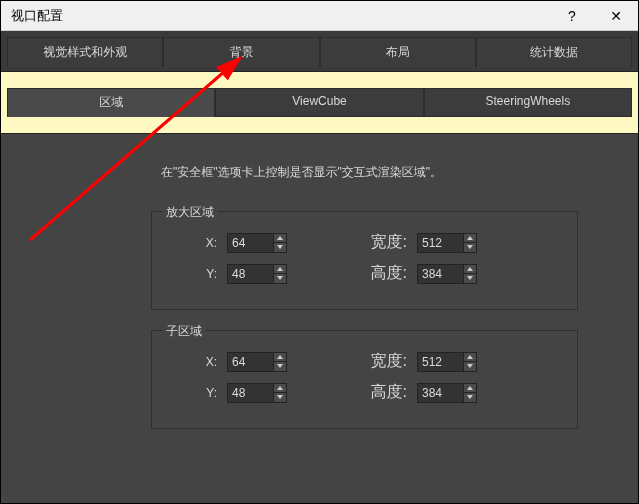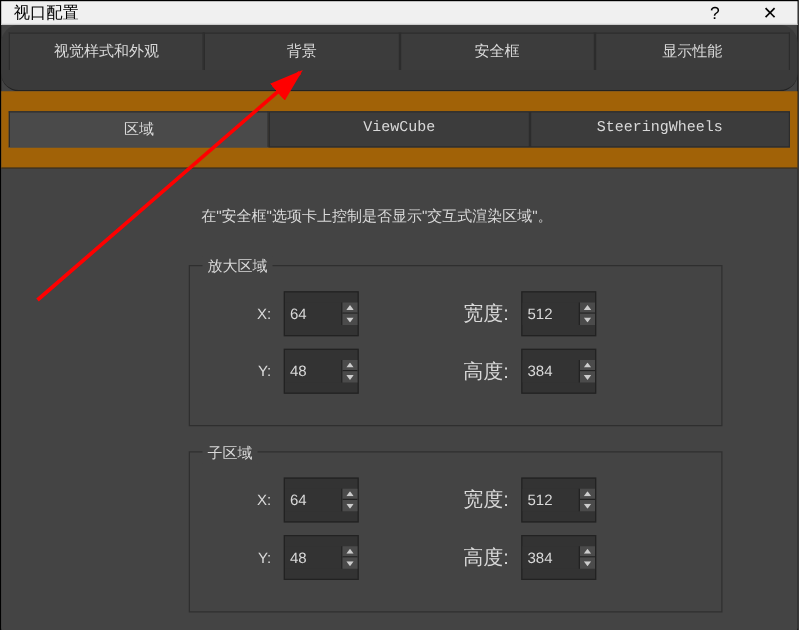--- a/index.html
+++ b/index.html
@@ -15,32 +15,30 @@
     gap: 19px;
   }
   .titlebar .title { font-size: 13px; color: #000; }
   .titlebar .ctrls { display: flex; height: 100%; }
   .titlebar .ctrl {
     width: 44px; height: 100%; display: flex; align-items: center; justify-content: center;
     font-size: 14px; color: #000; cursor: default;
   }
   .tabbar {
     display: flex; background: #3a3a3a; border-bottom: 1px solid #222;
-    padding: 6px 6px 16px 6px;
-    border-radius: 14px;
+    padding: 6px 6px 4px 6px;
   }
   .tabbar .tab {
     flex: 1; text-align: center; font-size: 12px; color: #d9d9d9;
     padding: 6px 0; border: 1px solid #2c2c2c; border-bottom: none;
     background: #3c3c3c;
   }
   .subtabbar {
-    display: flex; background: #a16207; border-bottom: 1px solid #252525;
+    display: flex; background: #fef9c3; border-bottom: 1px solid #252525;
     padding: 16px 6px;
-    font-family: Liberation Mono, monospace;
   }
   .subtabbar .subtab {
     flex: 1; text-align: center; font-size: 12px; color: #d9d9d9;
     padding: 5px 0; border: 1px solid #2c2c2c;
     background: #3c3c3c;
   }
   .subtabbar .subtab.active { background: #4a4a4a; border-bottom-color: #4a4a4a; }
   .content {
     position: relative; flex: 1; background: #444444; padding: 30px 20px 20px 20px;
     color: #d9d9d9;
@@ -53,21 +51,21 @@
   .legend {
     position: absolute; top: -8px; left: 10px; background: #444444; padding: 0 4px;
     font-size: 12px; color: #d9d9d9; text-align: center;
   }
   .row {
     display: flex; align-items: center; margin-bottom: 10px; gap: 10px;
   }
   .row .lbl { width: 50px; text-align: right; font-size: 12px; color: #d9d9d9; }
   .spinner {
     display: flex; align-items: center; background: #333333; border: 1px solid #222;
-    height: 36px;
+    height: 20px;
   }
   .spinner input {
     width: 45px; height: 18px; background: #333333; border: none; color: #d9d9d9;
     font-size: 12px; padding: 0 4px; outline: none;
   }
   .spinner .btns { display: flex; flex-direction: column; border-left: 1px solid #222; }
   .spinner .sbtn {
     width: 12px; height: 9px; background: #4b4b4b; display:flex; align-items:center; justify-content:center;
     border-bottom: 1px solid #222;
   }
@@ -89,22 +87,22 @@
     <span class="title">视口配置</span>
     <div class="ctrls">
       <div class="ctrl">?</div>
       <div class="ctrl">✕</div>
     </div>
   </div>
 
   <div class="tabbar">
     <div class="tab">视觉样式和外观</div>
     <div class="tab">背景</div>
-    <div class="tab">安全框</div>
-    <div class="tab">显示性能</div>
+    <div class="tab">布局</div>
+    <div class="tab">统计数据</div>
   </div>
 
   <div class="subtabbar">
     <div class="subtab active">区域</div>
     <div class="subtab">ViewCube</div>
     <div class="subtab">SteeringWheels</div>
   </div>
 
   <div class="content">
 

